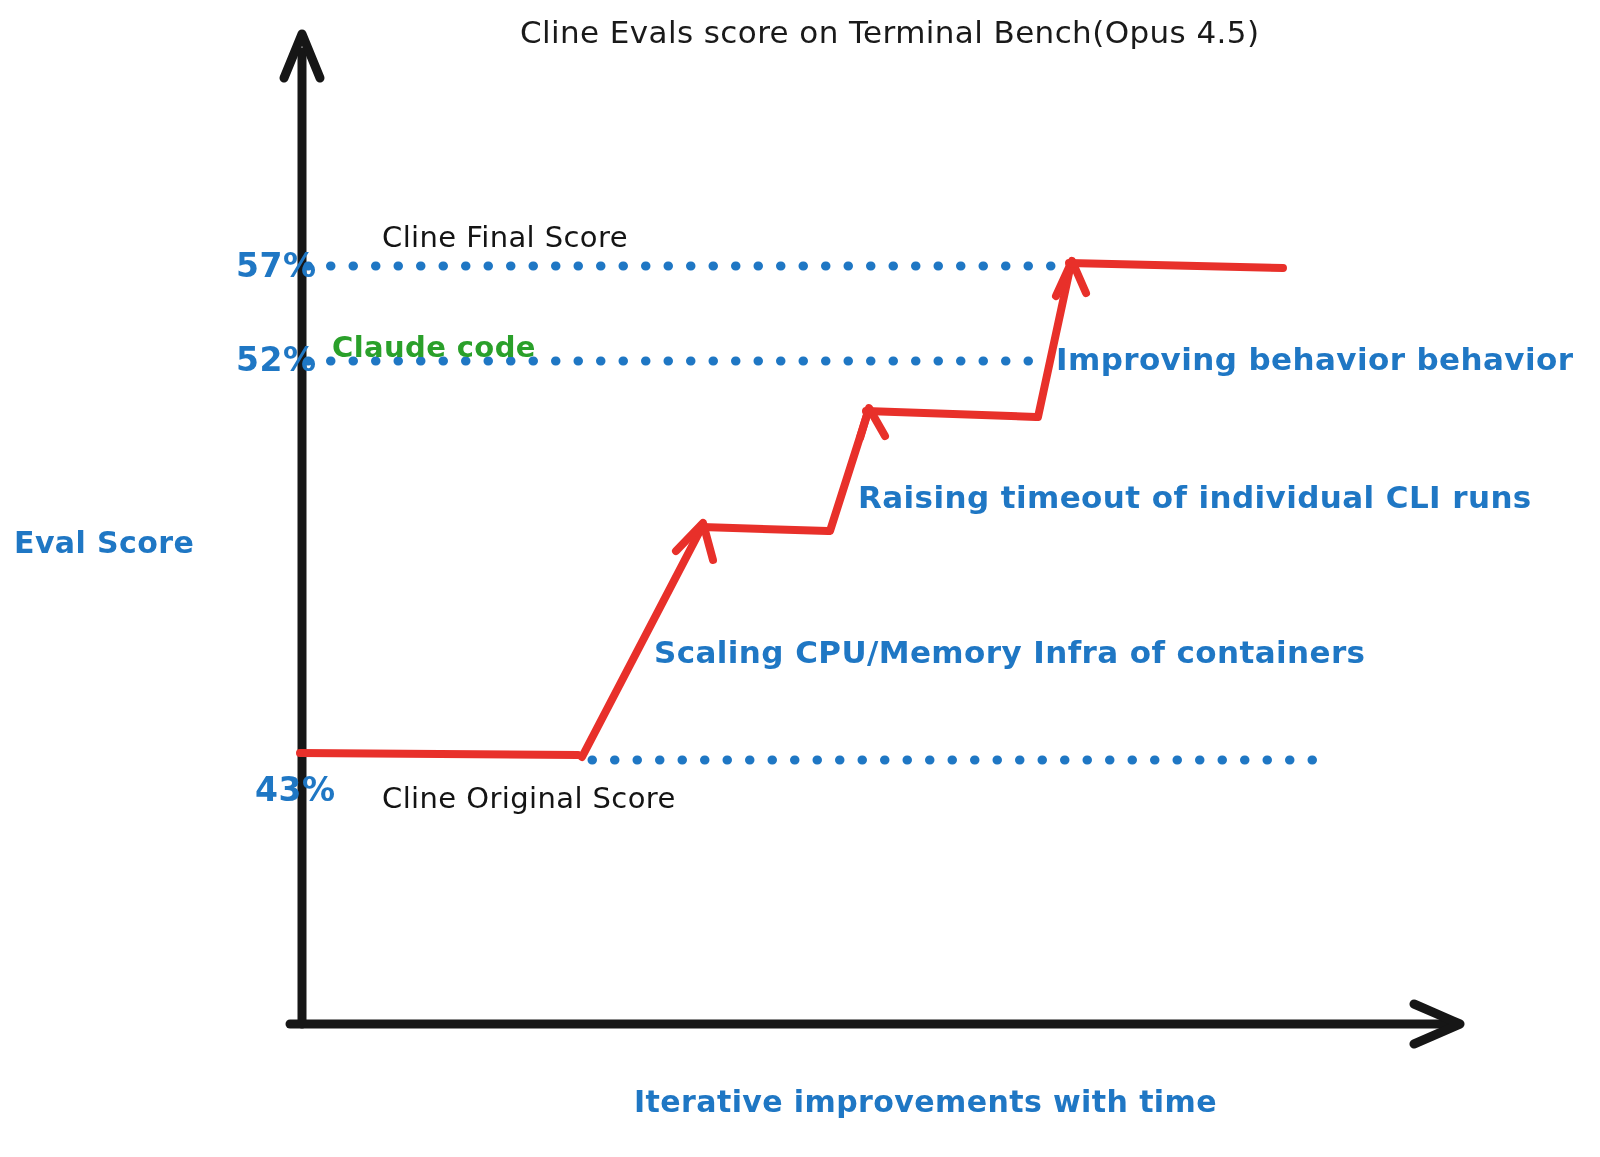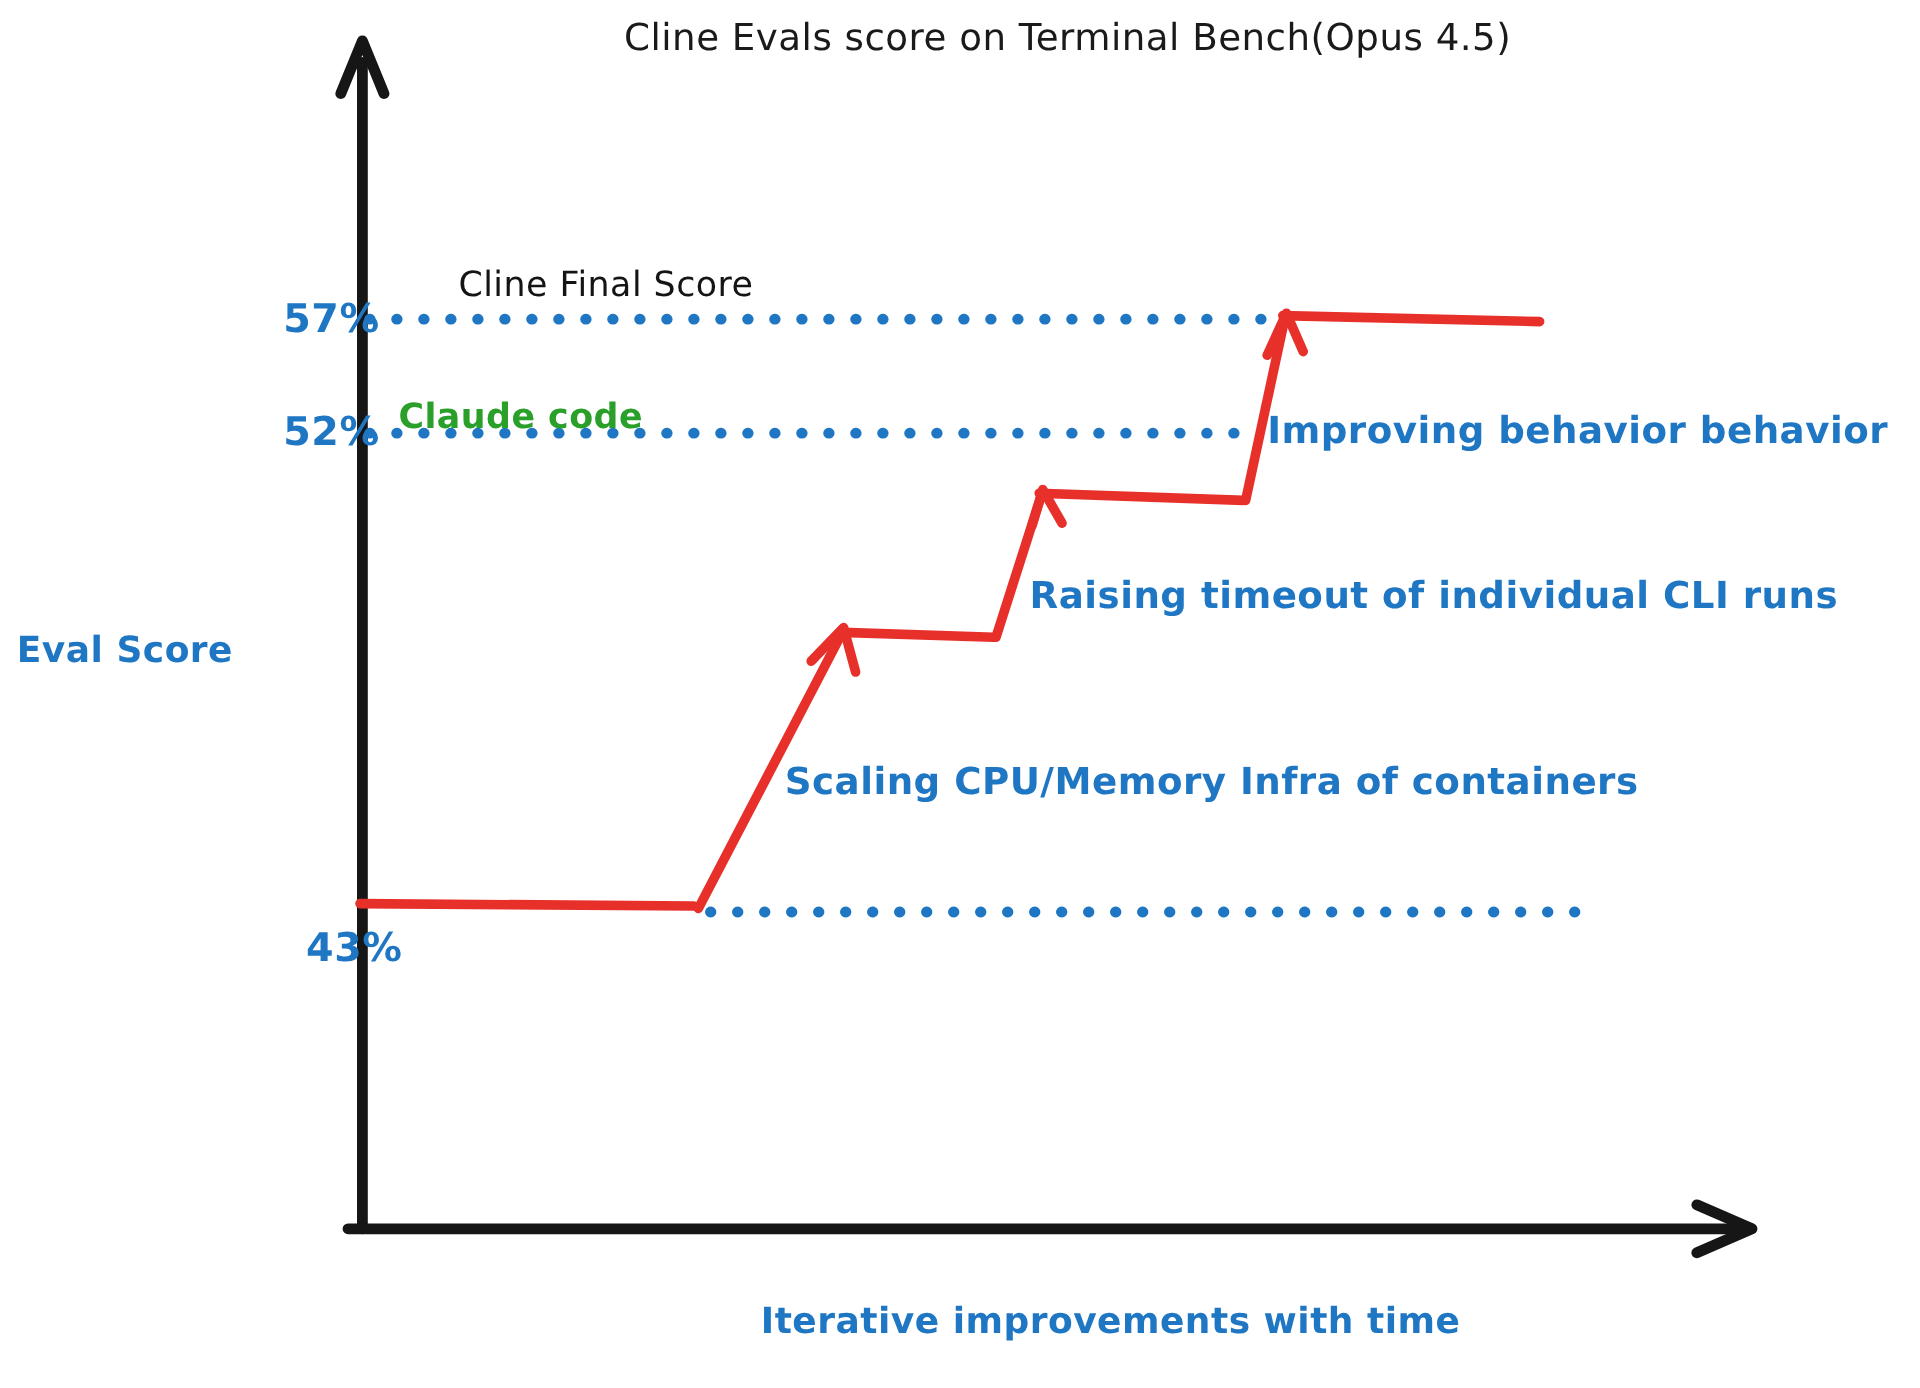--- a/index.html
+++ b/index.html
@@ -136,14 +136,15 @@
   <div class="txt annot-black" style="left:382px; top:223px;">Cline Final Score</div>
 
   <div class="txt annot-green" style="left:332px; top:333px;text-align:right;">Claude code</div>
 
   <div class="txt annot-blue" style="left:1056px; top:344px;">Improving behavior behavior</div>
 
   <div class="txt annot-blue" style="left:858px; top:482px;">Raising timeout of individual CLI runs</div>
 
   <div class="txt annot-blue" style="left:654px; top:637px;">Scaling CPU/Memory Infra of containers</div>
 
+  <div class="txt annot-black" style="left:382px; top:784px;">Cline Original Score</div>
 
 </div>
 
 </body></html>

